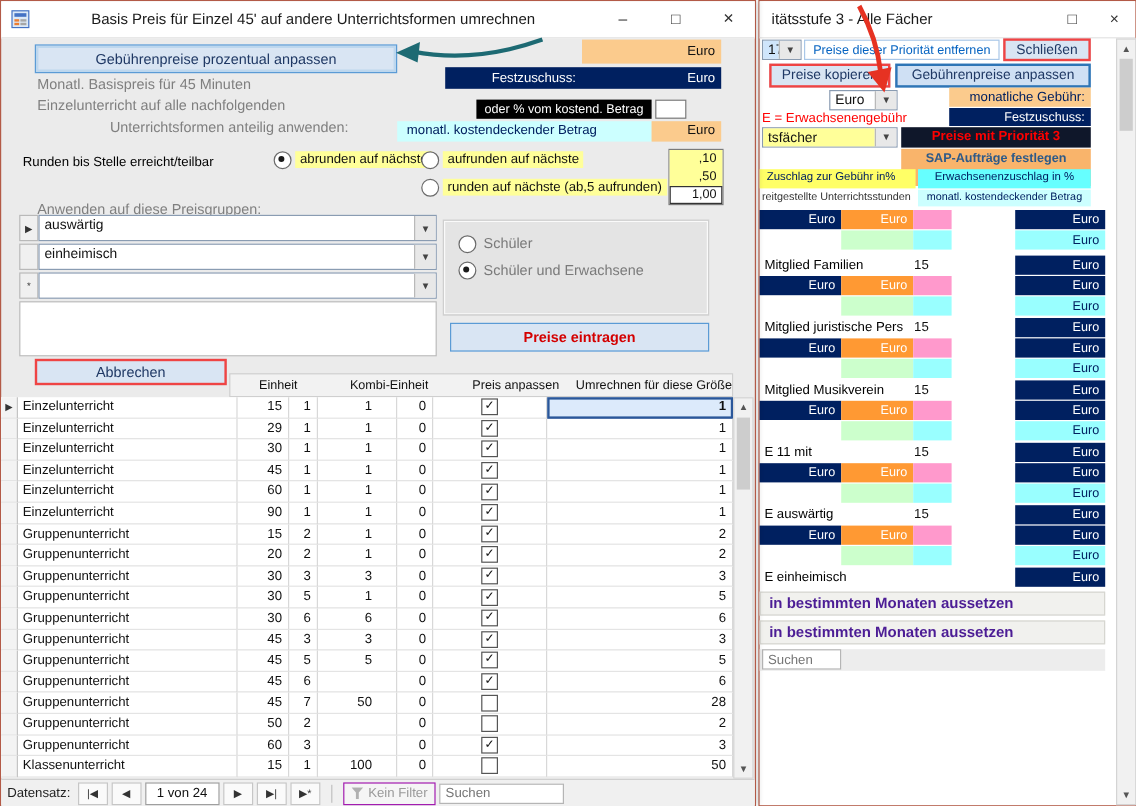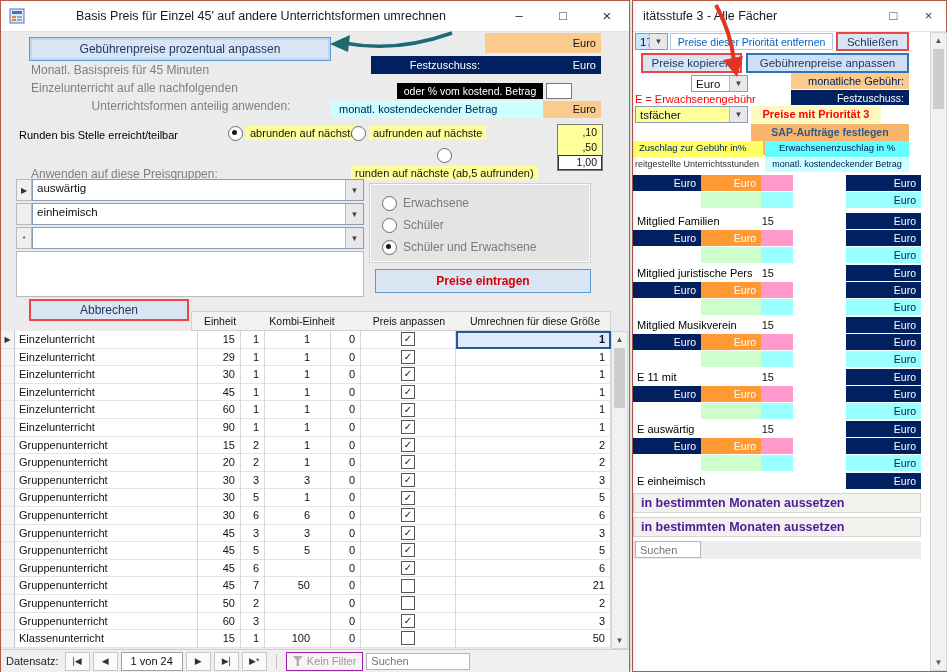--- a/index.html
+++ b/index.html
@@ -41,21 +41,21 @@
   .grow{display:flex;height:22px;margin-bottom:2px;}
   .gmark{width:16px;background:#f0f0f0;border:1px solid #b9b9b9;box-sizing:border-box;font-size:8px;color:#333;
          display:flex;align-items:center;justify-content:center;}
   .gcombo{position:relative;flex:1;height:22px;}
   .whitebox{position:absolute;left:15px;top:250px;width:348px;height:46px;background:#fff;border:1px solid #b9b9b9;box-sizing:border-box;}
   .audframe{position:absolute;left:368px;top:182px;width:222px;height:80px;background:#e4e4e4;border:1px solid #cfcfcf;
             box-shadow:inset 0 0 0 1px #fafafa;box-sizing:border-box;padding:8px 0 0 12px;}
   .audopt{display:flex;align-items:center;gap:6px;height:22px;}
   .audlab{color:#7a7a7a;font-size:12px;}
   .thead{position:absolute;left:190px;top:310px;width:420px;height:20px;background:#f2f2f2;border:1px solid #cfcfcf;box-sizing:border-box;}
-  .th{position:absolute;top:0;height:18px;line-height:18px;text-align:center;font-size:10.5px;color:#111;white-space:nowrap;overflow:hidden;}
+  .th{position:absolute;top:0;height:18px;line-height:18px;text-align:right;font-size:10.5px;color:#111;white-space:nowrap;overflow:hidden;}
   .tbody{position:absolute;left:0;top:330px;width:610px;}
   .trow{display:grid;grid-template-columns:14px 183px 43px 24px 66px 30px 95px 155px;height:17.6px;background:#fff;}
   .trow .c{border-right:1px solid #d8d8d8;border-bottom:1px solid #e4e4e4;font-size:11px;line-height:17px;
            overflow:hidden;white-space:nowrap;box-sizing:border-box;}
   .c.sel{background:#f3f3f3;border-right:1px solid #c4c4c4;text-align:center;font-size:8px;color:#333;}
   .c.name{padding-left:4px;}
   .c.num{text-align:right;padding-right:5px;}
   .c.kom{padding-right:20px;}
   .c.chk{display:flex;align-items:center;justify-content:center;}
   .cbx{width:12px;height:12px;border:1px solid #555;background:#fff;font-size:10px;line-height:11px;text-align:center;color:#111;flex:none;}
@@ -126,21 +126,21 @@
     </div>
     <div class="fld orange right" style="left:158px;top:72px;width:118px;height:16px;color:#002060;">monatliche Gebühr:</div>
 
     <div class="fld" style="left:2px;top:90px;width:150px;height:14px;color:#FF0000;">E = Erwachsenengebühr</div>
     <div class="fld navy right" style="left:158px;top:89px;width:118px;height:15px;font-size:10.5px;">Festzuschuss:</div>
 
     <div class="combo" style="left:2px;top:105px;width:113px;height:17px;">
       <span class="val" style="background:#FFFF99;">tsfächer</span>
       <span class="drop">▼</span>
     </div>
-    <div class="fld center" style="left:118px;top:105px;width:130px;height:17px;background:#fef9c3;color:#FF0000;font-weight:bold;">Preise mit Priorität 3</div>
+    <div class="fld center" style="left:118px;top:105px;width:158px;height:17px;background:#0f172a;color:#FF0000;font-weight:bold;">Preise mit Priorität 3</div>
 
     <div class="fld center" style="left:118px;top:123px;width:158px;height:31px;background:#F9B46B;color:#2E5A88;font-weight:bold;font-size:10.5px;">SAP-Aufträge festlegen</div>
 
     <div class="fld" style="left:0;top:140px;width:130px;height:16px;background:#FFFF66;color:#002060;font-size:9.5px;padding-left:6px;">Zuschlag zur Gebühr in%</div>
     <div class="fld center" style="left:132px;top:140px;width:144px;height:16px;background:#66FFFF;color:#002060;font-size:9.5px;">Erwachsenenzuschlag in %</div>
 
     <div class="fld" style="left:0;top:157px;width:130px;height:14px;color:#333;font-size:9px;padding-left:2px;">reitgestellte Unterrichtsstunden</div>
     <div class="fld center" style="left:132px;top:157px;width:144px;height:14px;background:#CCFFFF;color:#002060;font-size:9px;">monatl. kostendeckender Betrag</div>
 
     <div class="blocks">
@@ -302,21 +302,21 @@
     <div class="fld" style="left:18px;top:126px;width:205px;height:15px;color:#000;">Runden bis Stelle erreicht/teilbar</div>
 
     <div class="roundopt" style="left:227px;top:124px;">
       <span class="rad on"></span>
       <span class="ylab">abrunden auf nächste</span>
     </div>
     <div class="roundopt" style="left:350px;top:124px;">
       <span class="rad"></span>
       <span class="ylab">aufrunden auf nächste</span>
     </div>
-    <div class="roundopt" style="left:350px;top:147px;flex-direction:column;">
+    <div class="roundopt" style="left:350px;top:147px;">
       <span class="rad"></span>
       <span class="ylab">runden auf nächste (ab,5 aufrunden)</span>
     </div>
 
     <div class="steplist">
         <div class="stepitem">,10</div>
         <div class="stepitem">,50</div>
         <div class="stepitem sel">1,00</div>
       </div>
 
@@ -343,24 +343,20 @@
             <span class="val"></span>
             <span class="drop">▼</span>
           </div>
         </div>
       </div>
     <div class="whitebox"></div>
 
     <div class="audframe">
         <div class="audopt">
           <span class="rad"></span>
-          <span class="audlab">Erwachsene</span>
-        </div>
-        <div class="audopt">
-          <span class="rad"></span>
           <span class="audlab">Schüler</span>
         </div>
         <div class="audopt">
           <span class="rad on"></span>
           <span class="audlab">Schüler und Erwachsene</span>
         </div>
       </div>
 
     <div class="btn" style="left:374px;top:268px;width:216px;height:24px;color:#d40000;font-weight:bold;border:1px solid #5b9bd5;">Preise eintragen</div>
     <div class="btn" style="left:28px;top:298px;width:160px;height:22px;">Abbrechen</div>
@@ -544,21 +540,21 @@
         <div class="trow">
           <div class="c sel"></div>
           <div class="c name">Gruppenunterricht</div>
           <div class="c num">45</div>
           <div class="c num">7</div>
           <div class="c num kom">50</div>
           <div class="c num">0</div>
           <div class="c chk">
             <span class="cbx"></span>
           </div>
-          <div class="c num gr">21</div>
+          <div class="c num gr">28</div>
         </div>
         <div class="trow">
           <div class="c sel"></div>
           <div class="c name">Gruppenunterricht</div>
           <div class="c num">50</div>
           <div class="c num">2</div>
           <div class="c num kom"></div>
           <div class="c num">0</div>
           <div class="c chk">
             <span class="cbx"></span>

